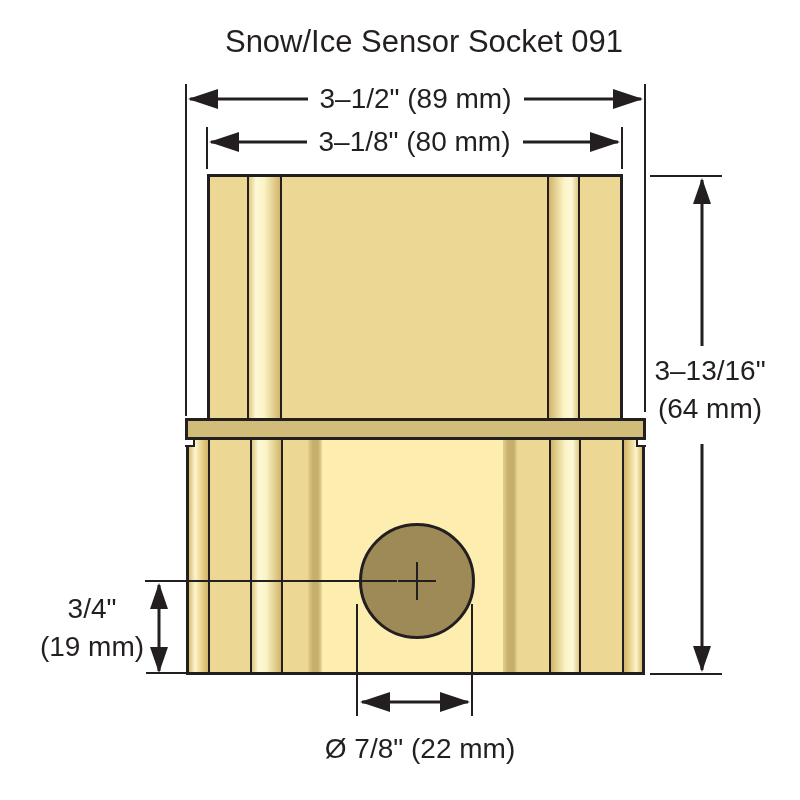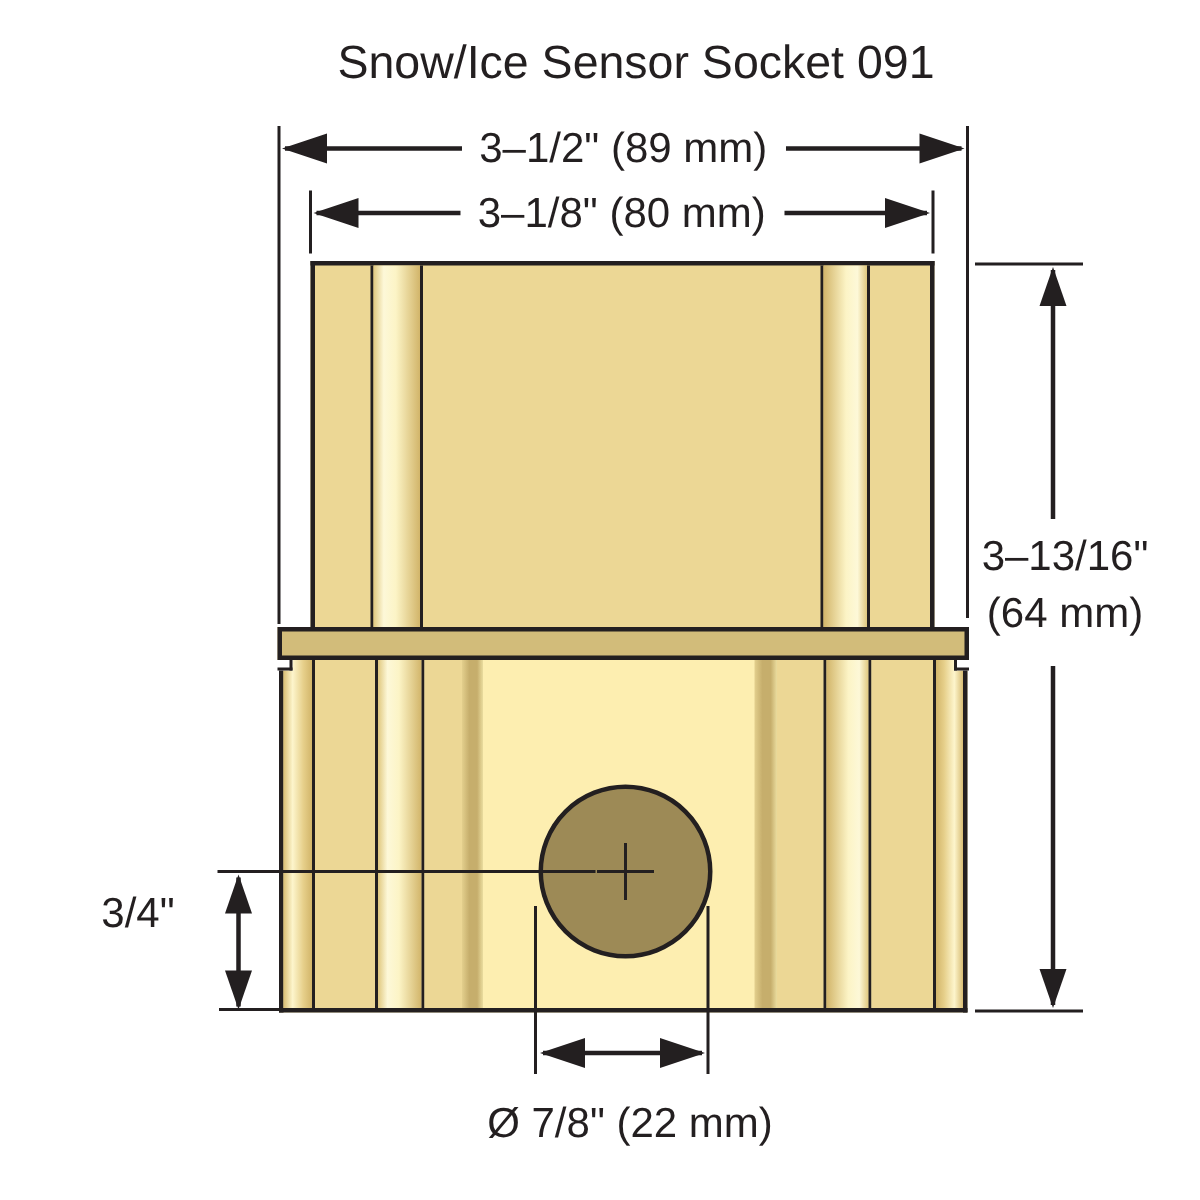--- a/index.html
+++ b/index.html
@@ -141,20 +141,21 @@
   <div class="xline" style="left:145px;top:580px;width:252px;height:2px;"></div>
 
   <div class="xline" style="left:146px;top:672px;width:42px;height:2px;"></div>
   <div class="dim-v" style="left:149px;top:583px;height:90px;">
     <div class="vline"></div>
     <div class="arr-up"></div>
     <div class="arr-down"></div>
   </div>
   <div class="label-block" style="left:33px;top:590px;width:118px;">
     <span class="label-line">3/4"</span>
+    <span class="label-line">(19 mm)</span>
   </div>
 
   <div class="xline" style="left:650px;top:175px;width:72px;height:2px;"></div>
   <div class="xline" style="left:650px;top:673px;width:72px;height:2px;"></div>
   <div class="dim-v" style="left:692px;top:178px;height:170px;">
     <div class="vline"></div>
     <div class="arr-up"></div>
   </div>
   <div class="dim-v" style="left:692px;top:442px;height:230px;">
     <div class="vline"></div>

